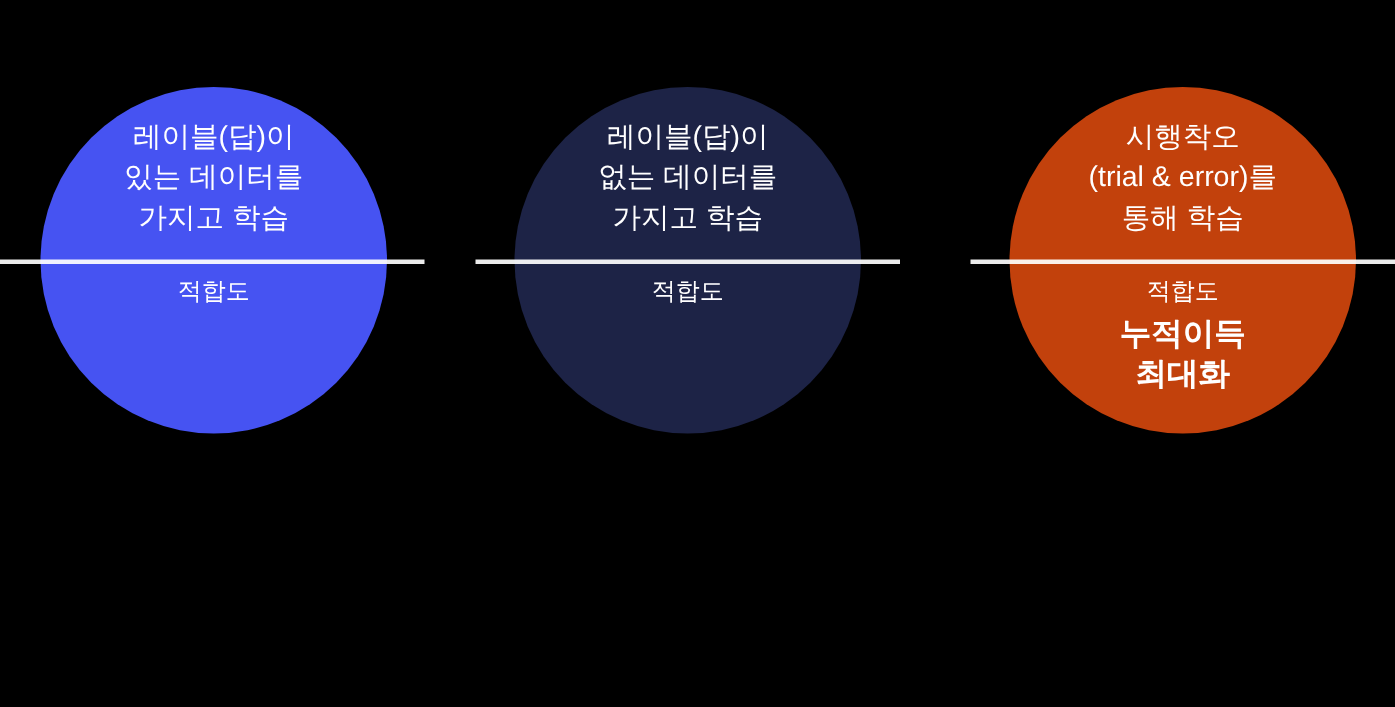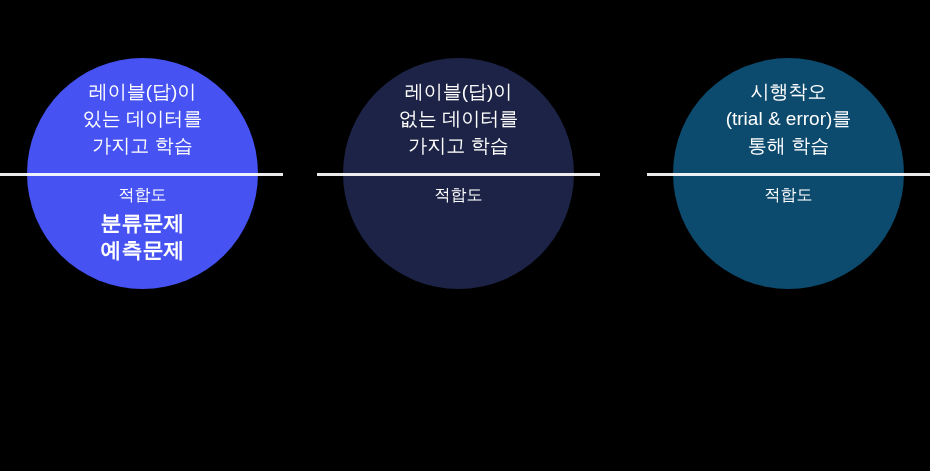--- a/index.html
+++ b/index.html
@@ -84,31 +84,31 @@
 
   <div class="divider divider-1" style="background-color: rgb(255, 255, 255);"></div>
   <div class="divider divider-2" style="background-color: rgb(255, 255, 255);"></div>
   <div class="divider divider-3" style="background-color: rgb(255, 255, 255);"></div>
 
   <div class="circle circle-1" style="background-color: rgb(70, 83, 242);">
     <div class="desc">레이블(답)이
 있는 데이터를
 가지고 학습</div>
     <div class="fit-label">적합도</div>
-    <div class="fit-items">분류문제
-예측문제</div>
   </div>
 
   <div class="circle circle-2" style="background-color: rgb(29, 35, 70);">
     <div class="desc">레이블(답)이
 없는 데이터를
 가지고 학습</div>
     <div class="fit-label">적합도</div>
   </div>
 
-  <div class="circle circle-3" style="background-color: #0c4a6e;">
+  <div class="circle circle-3" style="background-color: #c2410c;">
     <div class="desc">시행착오
 (trial &amp; error)를
 통해 학습</div>
     <div class="fit-label">적합도</div>
+    <div class="fit-items">누적이득
+최대화</div>
   </div>
 
 </div>
 
 </body></html>

